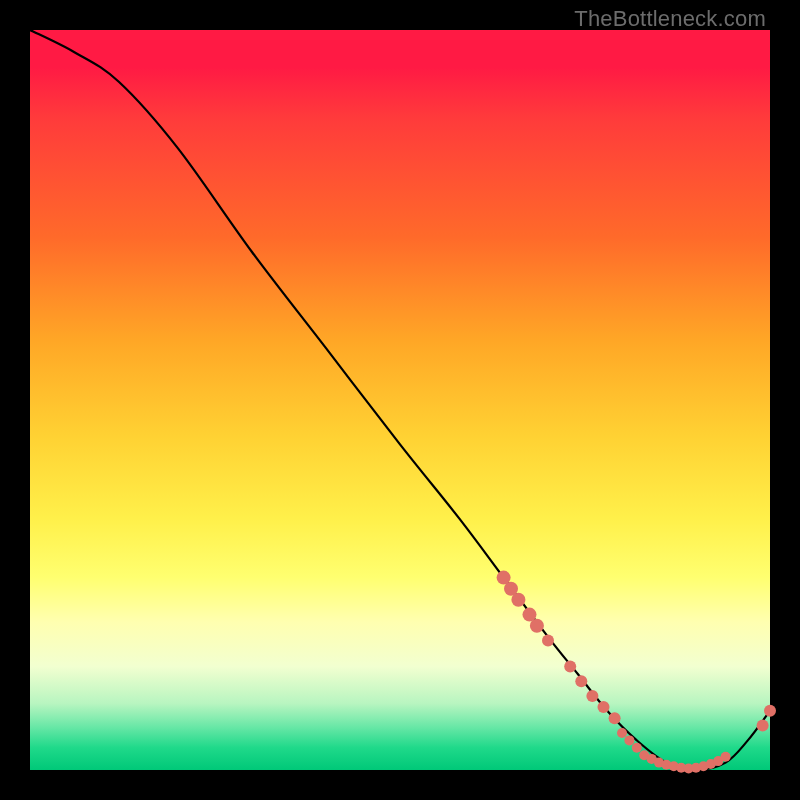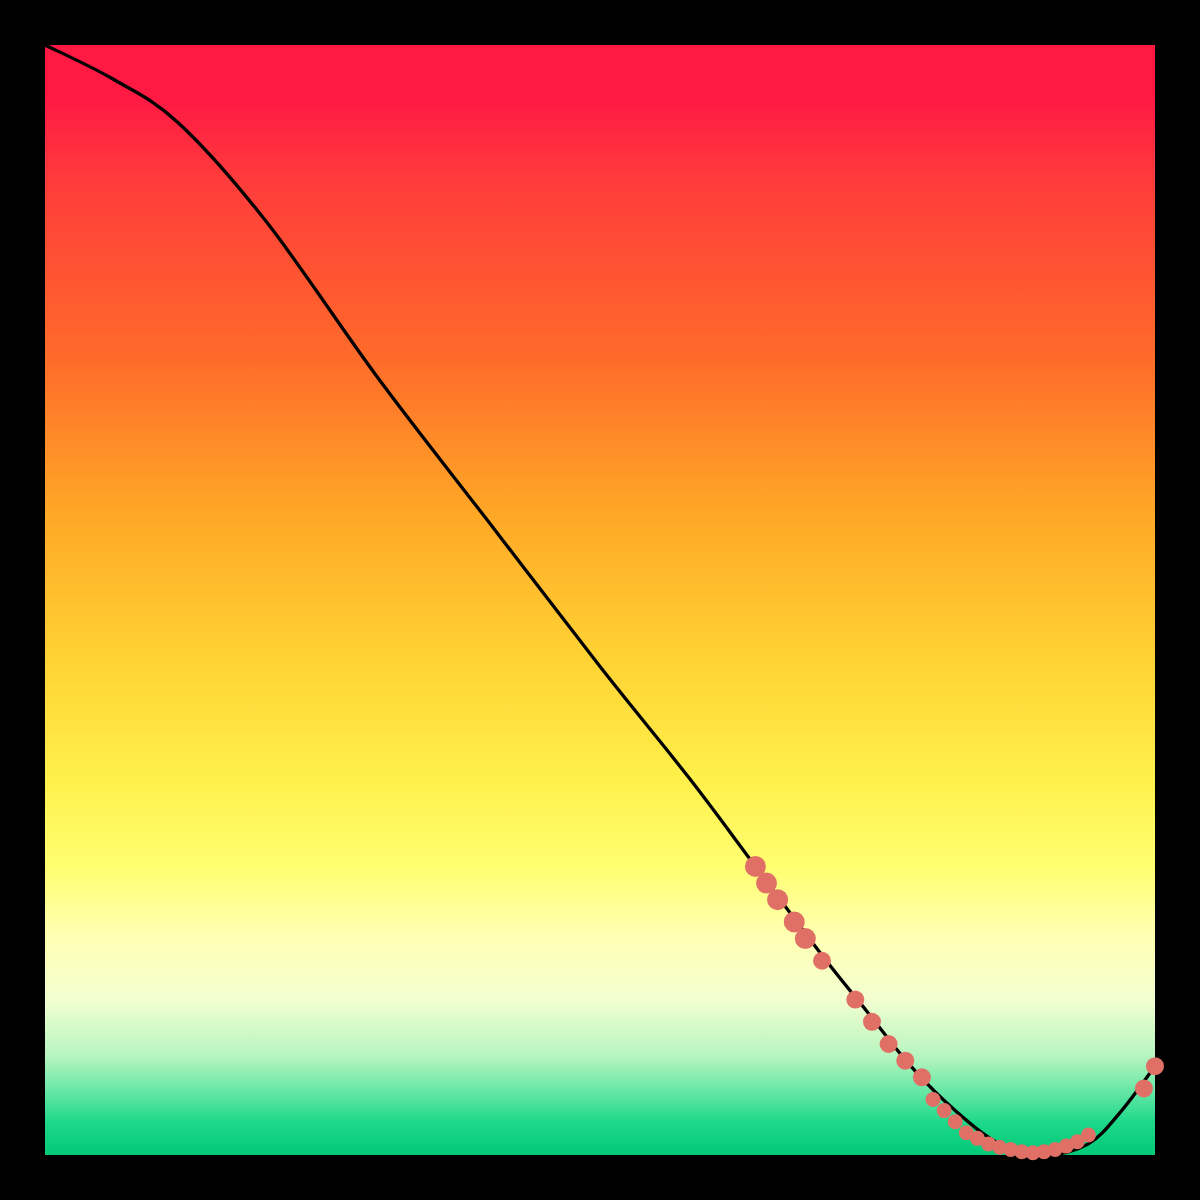--- a/index.html
+++ b/index.html
@@ -55,20 +55,21 @@
     top: 0;
     width: 740px;
     height: 740px;
     overflow: visible;
   }
 </style>
 </head>
 <body>
 
 <div class="frame">
+  <div class="watermark">TheBottleneck.com</div>
 
   <div class="plot">
     <svg class="curve" viewBox="0 0 740 740" preserveAspectRatio="none">
       <path id="curve-path" fill="none" stroke="#000000" stroke-width="2.2" d="M 0.00 0.00 C 7.40 3.70, 29.60 13.57, 44.40 22.20 C 59.20 30.83, 71.53 35.77, 88.80 51.80 C 106.07 67.83, 125.80 90.03, 148.00 118.40 C 170.20 146.77, 197.33 188.70, 222.00 222.00 C 246.67 255.30, 271.33 286.13, 296.00 318.20 C 320.67 350.27, 347.80 386.03, 370.00 414.40 C 392.20 442.77, 411.93 466.20, 429.20 488.40 C 446.47 510.60, 458.80 527.87, 473.60 547.60 C 488.40 567.33, 505.67 590.77, 518.00 606.80 C 530.33 622.83, 537.73 631.47, 547.60 643.80 C 557.47 656.13, 567.33 669.70, 577.20 680.80 C 587.07 691.90, 596.93 701.77, 606.80 710.40 C 616.67 719.03, 626.53 727.67, 636.40 732.60 C 646.27 737.53, 656.13 740.00, 666.00 740.00 C 675.87 740.00, 686.97 737.53, 695.60 732.60 C 704.23 727.67, 710.40 719.03, 717.80 710.40 C 725.20 701.77, 736.30 685.73, 740.00 680.80"></path>
       <g id="marker-group">
           <circle cx="473.60" cy="547.60" r="7" fill="#e07066" stroke="#e07066" stroke-width="0"></circle>
           <circle cx="481.00" cy="558.70" r="7" fill="#e07066" stroke="#e07066" stroke-width="0"></circle>
           <circle cx="488.40" cy="569.80" r="7" fill="#e07066" stroke="#e07066" stroke-width="0"></circle>
           <circle cx="499.50" cy="584.60" r="7" fill="#e07066" stroke="#e07066" stroke-width="0"></circle>
           <circle cx="506.90" cy="595.70" r="7" fill="#e07066" stroke="#e07066" stroke-width="0"></circle>

